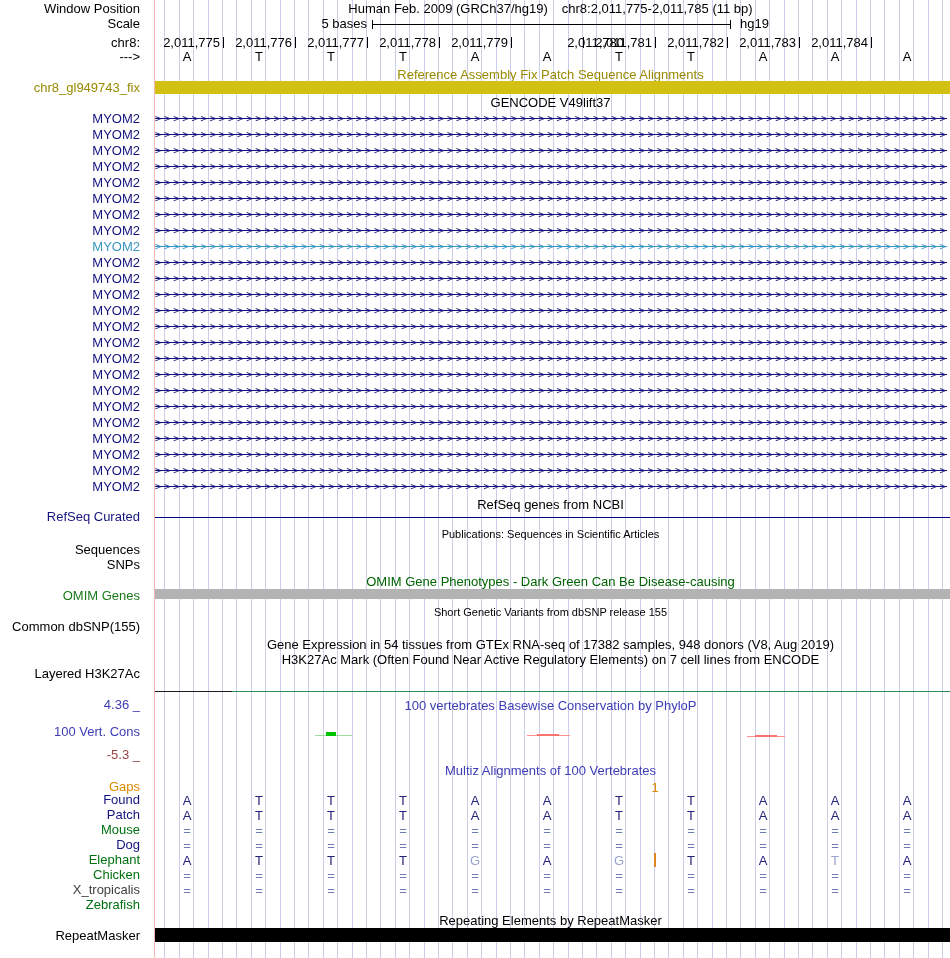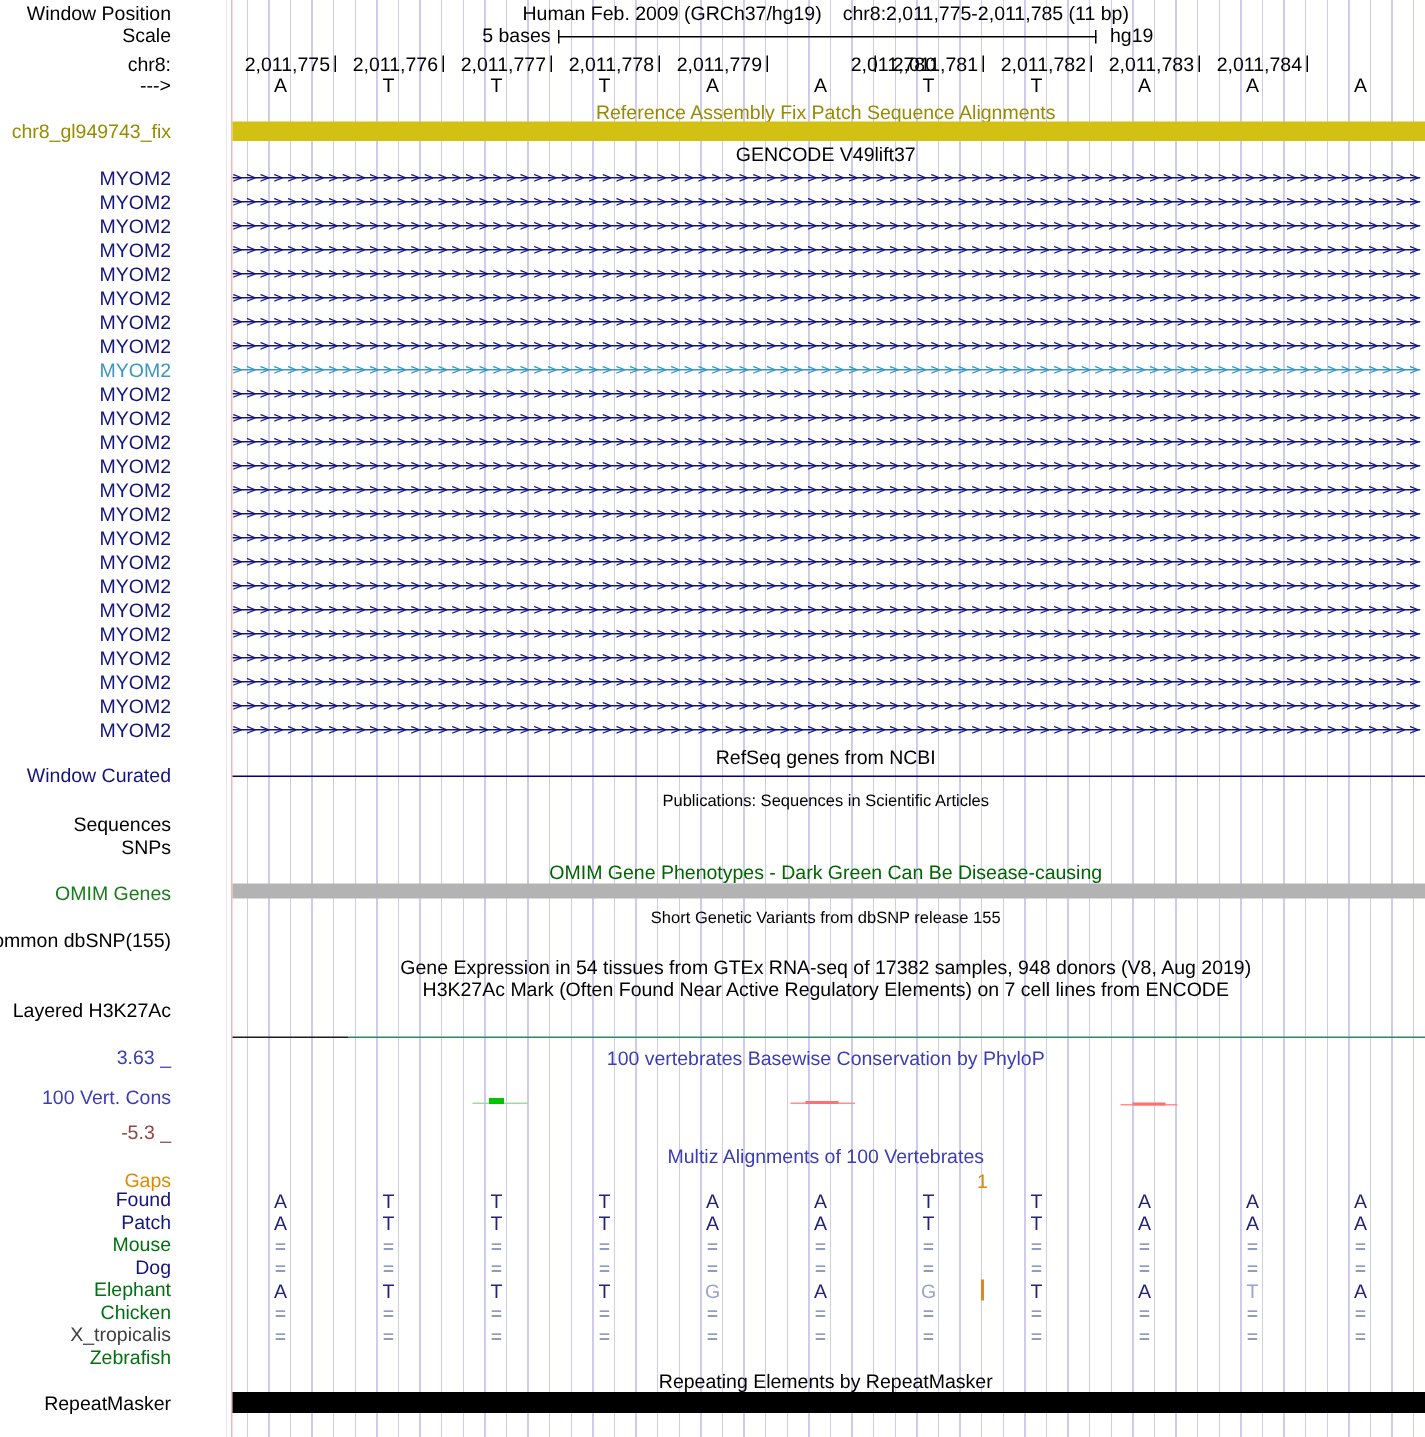--- a/index.html
+++ b/index.html
@@ -5,21 +5,21 @@
   html,body{margin:0;padding:0;}
   body{
     width:950px;height:958px;position:relative;overflow:hidden;
     background:#fff;color:#000;
     font-family:"Liberation Sans",sans-serif;font-size:13px;
   }
   .abs{position:absolute;white-space:nowrap;line-height:13px;}
   .grid{position:absolute;left:151px;top:0;width:799px;height:958px;
     background:repeating-linear-gradient(to right,transparent 0px,transparent 13.4px,#cdcdeb 13.4px,#cdcdeb 14.4px);}
   .pink{position:absolute;left:154px;top:0;width:1px;height:958px;background:#f6b5b5;}
-  .lab{position:absolute;right:836px;white-space:nowrap;line-height:14px;text-align:center;}
+  .lab{position:absolute;right:810px;white-space:nowrap;line-height:14px;text-align:center;}
   .ctitle{position:absolute;left:151px;width:799px;text-align:center;white-space:nowrap;line-height:13px;}
   .small{font-size:11px;line-height:11px;}
   .navy{color:#14147e;}
   .olive{color:#9a8a00;}
   .green{color:#1a7a1a;}
   .omimt{color:#006400;}
   .blue{color:#3c3cb4;}
   .dred{color:#994444;}
   .gapL{margin-left:14px;}
   .bar{position:absolute;left:155px;width:795px;}
@@ -216,41 +216,41 @@
       <div class="chev">&gt;&gt;&gt;&gt;&gt;&gt;&gt;&gt;&gt;&gt;&gt;&gt;&gt;&gt;&gt;&gt;&gt;&gt;&gt;&gt;&gt;&gt;&gt;&gt;&gt;&gt;&gt;&gt;&gt;&gt;&gt;&gt;&gt;&gt;&gt;&gt;&gt;&gt;&gt;&gt;&gt;&gt;&gt;&gt;&gt;&gt;&gt;&gt;&gt;&gt;&gt;&gt;&gt;&gt;&gt;&gt;&gt;&gt;&gt;&gt;&gt;&gt;&gt;&gt;&gt;&gt;&gt;&gt;&gt;&gt;&gt;&gt;&gt;&gt;&gt;&gt;&gt;&gt;&gt;&gt;&gt;&gt;&gt;&gt;&gt;&gt;&gt;&gt;&gt;&gt;</div>
     </div>
     <div class="lab navy" style="top: 480px;">MYOM2</div>
     <div class="generow" style="top: 479px;">
       <div class="gline"></div>
       <div class="chev">&gt;&gt;&gt;&gt;&gt;&gt;&gt;&gt;&gt;&gt;&gt;&gt;&gt;&gt;&gt;&gt;&gt;&gt;&gt;&gt;&gt;&gt;&gt;&gt;&gt;&gt;&gt;&gt;&gt;&gt;&gt;&gt;&gt;&gt;&gt;&gt;&gt;&gt;&gt;&gt;&gt;&gt;&gt;&gt;&gt;&gt;&gt;&gt;&gt;&gt;&gt;&gt;&gt;&gt;&gt;&gt;&gt;&gt;&gt;&gt;&gt;&gt;&gt;&gt;&gt;&gt;&gt;&gt;&gt;&gt;&gt;&gt;&gt;&gt;&gt;&gt;&gt;&gt;&gt;&gt;&gt;&gt;&gt;&gt;&gt;&gt;&gt;&gt;&gt;&gt;</div>
     </div>
   </div>
 
 <div class="ctitle" style="top:498px">RefSeq genes from NCBI</div>
-<div class="lab navy" style="top:510px">Window Curated</div>
+<div class="lab navy" style="top:510px">RefSeq Curated</div>
 <div class="bar" style="top:517px;height:1px;background:#000080"></div>
 
 <div class="ctitle small" style="top:529px">Publications: Sequences in Scientific Articles</div>
 <div class="lab" style="top:543px">Sequences</div>
 <div class="lab" style="top:558px">SNPs</div>
 
 <div class="ctitle omimt" style="top:575px">OMIM Gene Phenotypes - Dark Green Can Be Disease-causing</div>
 <div class="lab green" style="top:589px">OMIM Genes</div>
 <div class="bar" style="top:589px;height:10px;background:#b3b3b3"></div>
 
 <div class="ctitle small" style="top:607px">Short Genetic Variants from dbSNP release 155</div>
 <div class="lab" style="top:620px">Common dbSNP(155)</div>
 
 <div class="ctitle" style="top:638px">Gene Expression in 54 tissues from GTEx RNA-seq of 17382 samples, 948 donors (V8, Aug 2019)</div>
 <div class="ctitle" style="top:653px">H3K27Ac Mark (Often Found Near Active Regulatory Elements) on 7 cell lines from ENCODE</div>
 <div class="lab" style="top:667px">Layered H3K27Ac</div>
 <div class="abs" style="left:155px;top:691px;width:77px;height:1px;background:#1c1c1c"></div>
 <div class="abs" style="left:232px;top:691px;width:718px;height:1px;background:#2e8b57"></div>
 
-<div class="lab blue" style="top:698px">3.63 _</div>
+<div class="lab blue" style="top:698px">4.36 _</div>
 <div class="ctitle blue" style="top:699px">100 vertebrates Basewise Conservation by PhyloP</div>
 <div class="lab blue" style="top:725px">100 Vert. Cons</div>
 <div class="abs" style="left:315px;top:735px;width:37px;height:1px;background:#a0dca0"></div>
 <div class="abs" style="left:326px;top:732px;width:10px;height:4px;background:#00c400"></div>
 <div class="abs" style="left:527px;top:735px;width:43px;height:1px;background:#ff9090"></div>
 <div class="abs" style="left:537px;top:734px;width:22px;height:2px;background:#fa7272"></div>
 <div class="abs" style="left:747px;top:736px;width:38px;height:1px;background:#ff9090"></div>
 <div class="abs" style="left:755px;top:735px;width:22px;height:2px;background:#fa7272"></div>
 <div class="lab dred" style="top:748px">-5.3 _</div>
 

